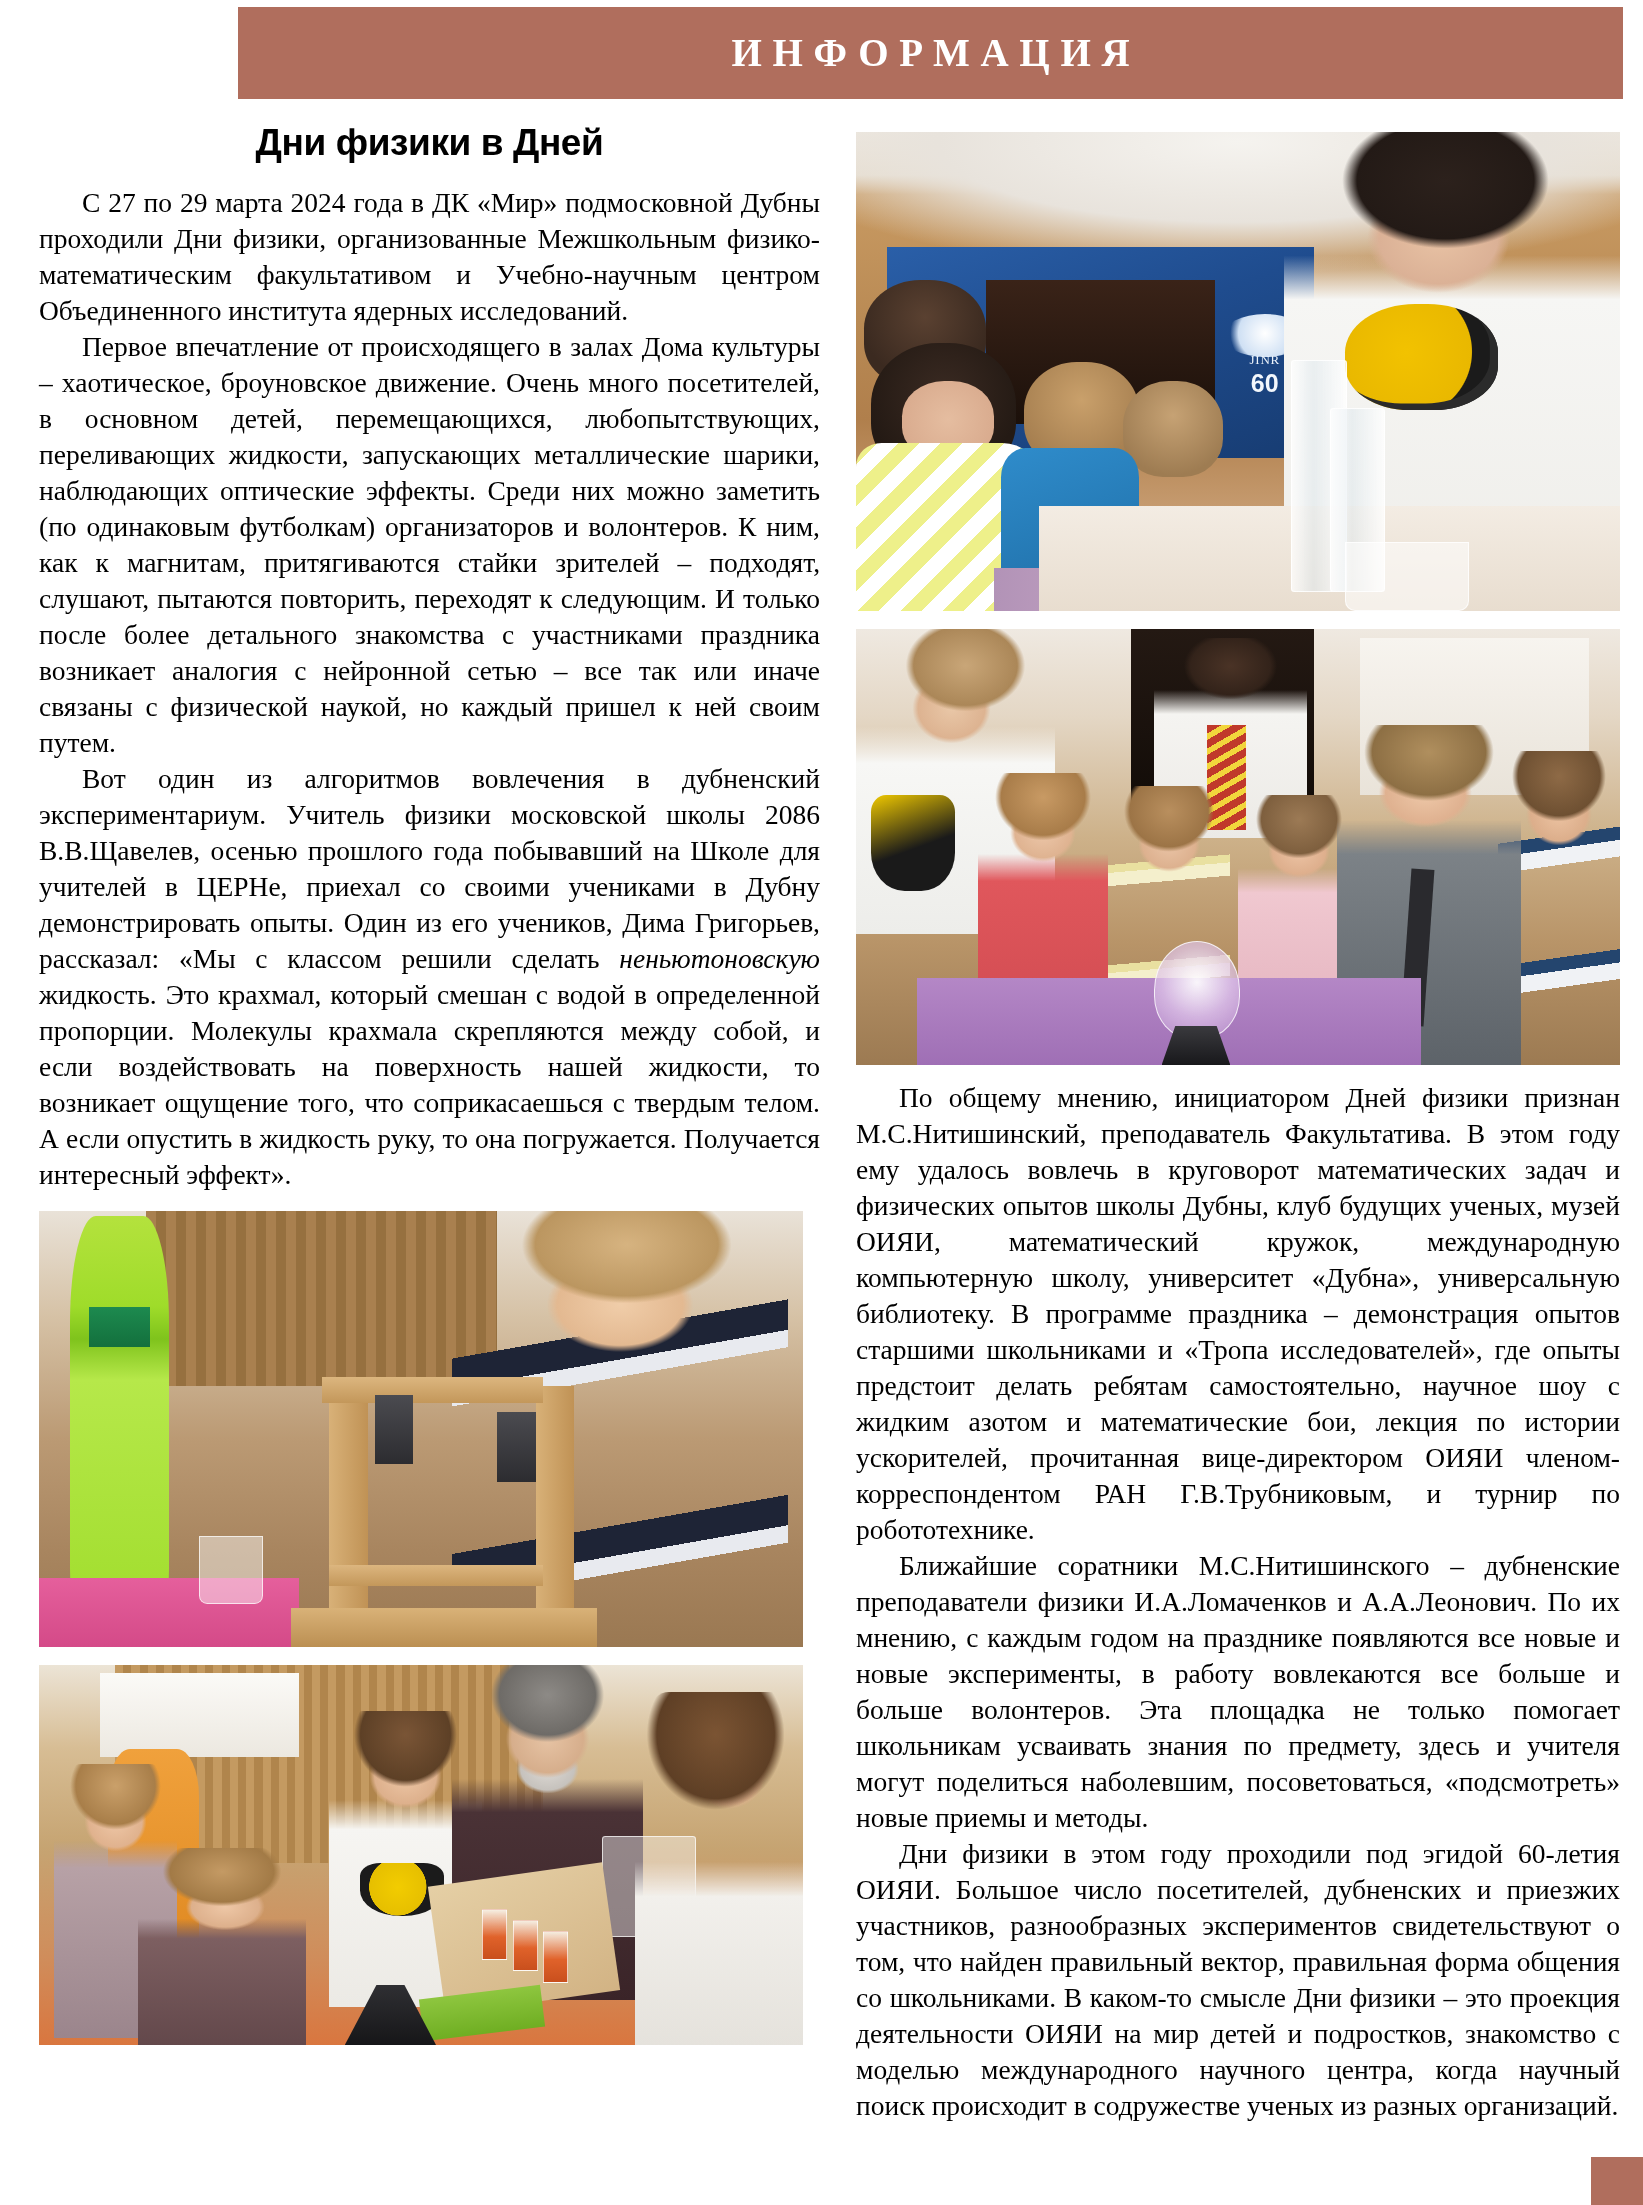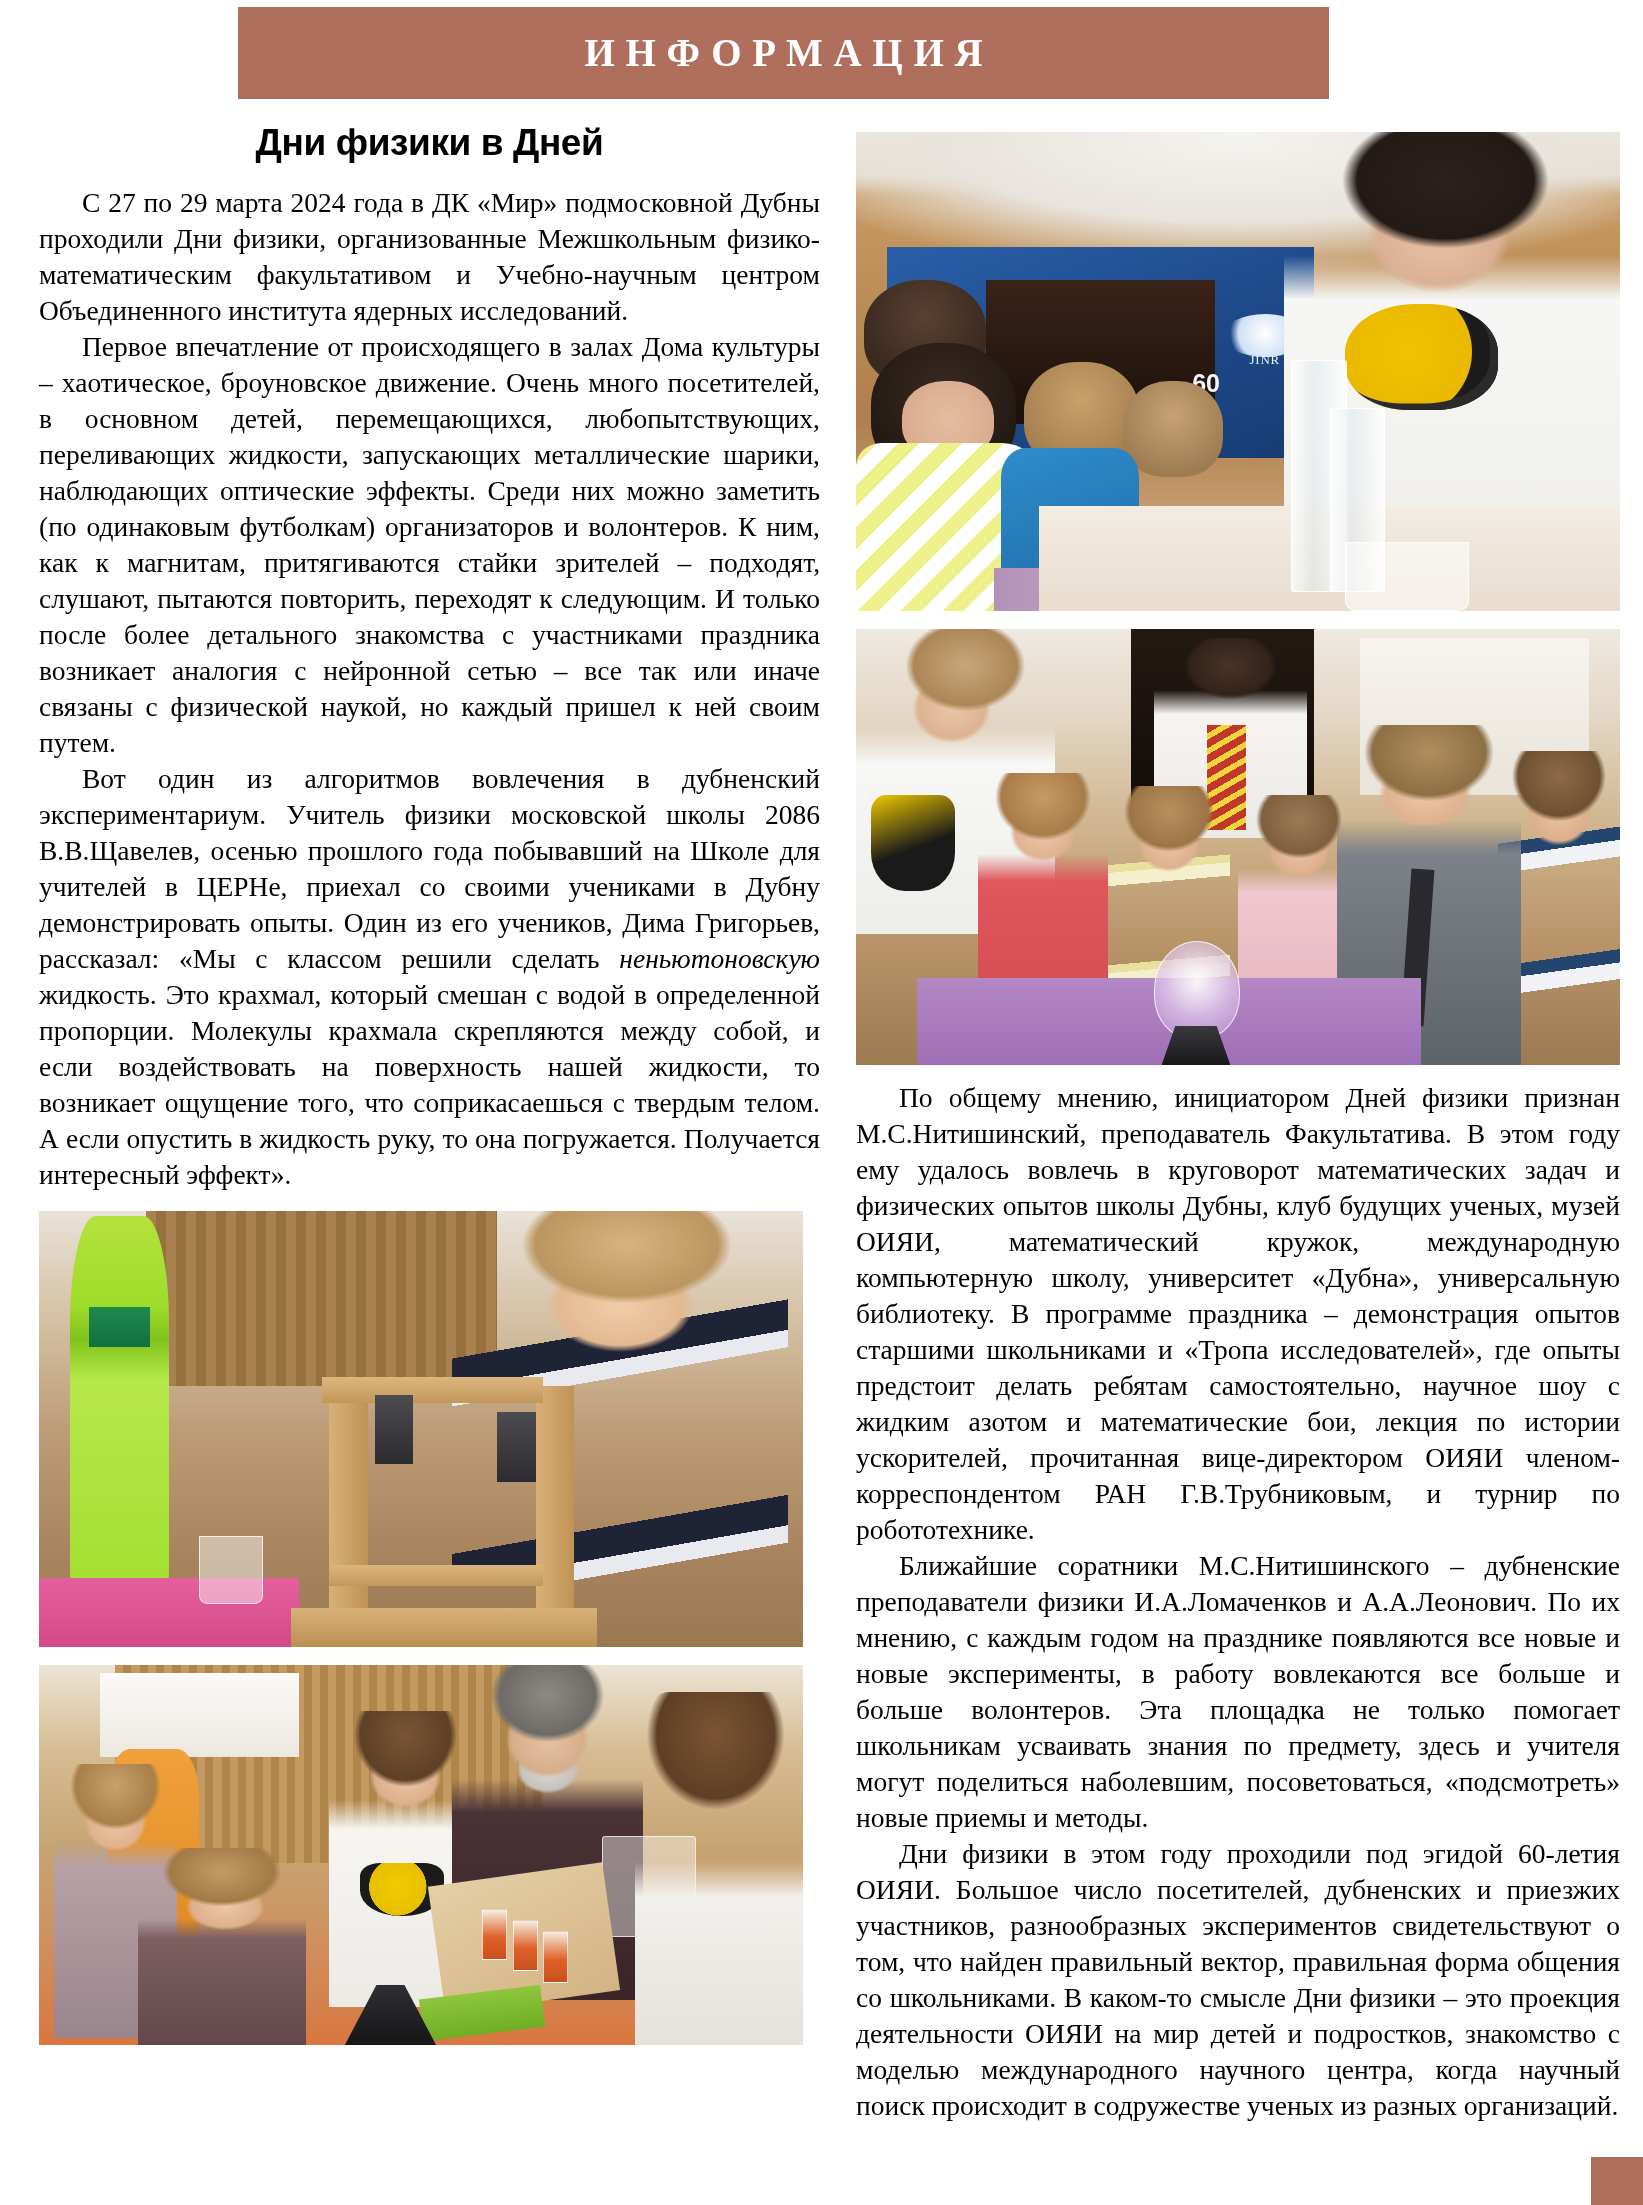--- a/index.html
+++ b/index.html
@@ -15,21 +15,21 @@
     background: #ffffff;
     overflow: hidden;
     font-family: "Liberation Serif", "DejaVu Serif", serif;
   }
 
   
   .banner {
     position: absolute;
     left: 238px;
     top: 6.6px;
-    width: 1091px;
+    width: 1385px;
     height: 92px;
     background: #b06e5d;
     display: flex;
     align-items: center;
     justify-content: center;
   }
   .banner-title {
     color: #ffffff;
     font-family: "Liberation Serif", "DejaVu Serif", serif;
     font-size: 39px;
@@ -107,21 +107,21 @@
     border-radius:50%;
     background: radial-gradient(circle at 50% 45%, #ffffff 0%, #cfe0f4 55%, rgba(207,224,244,0) 72%);
   }
   #photo1 .jinr-txt {
     position:absolute; left:44%; top:46%; width:19%;
     text-align:center; color:#ecf3fb;
     font-family:Liberation Serif, serif; font-size:13px; letter-spacing:0.8px;
   }
   #photo1 .jinr-60 {
     position:absolute; left:44%; top:49.5%; width:19%;
-    color:#f3f7fc;
+    text-align:center; color:#f3f7fc;
     font-family:"Liberation Sans", sans-serif; font-size:25px; font-weight:700;
   }
   #photo1 .man {
     position:absolute; right:-2%; top:0%; width:46%; height:92%;
     background:
       radial-gradient(ellipse 42% 22% at 46% 11%, #2c211c 0%, #231a16 60%, rgba(35,26,22,0) 70%),
       radial-gradient(ellipse 26% 16% at 44% 24%, #e8c2a4 0%, #dbb196 65%, rgba(219,177,150,0) 78%),
       linear-gradient(180deg, rgba(255,255,255,0) 28%, #f6f6f4 38%, #efeeea 100%);
   }
   #photo1 .tshirt-art {

